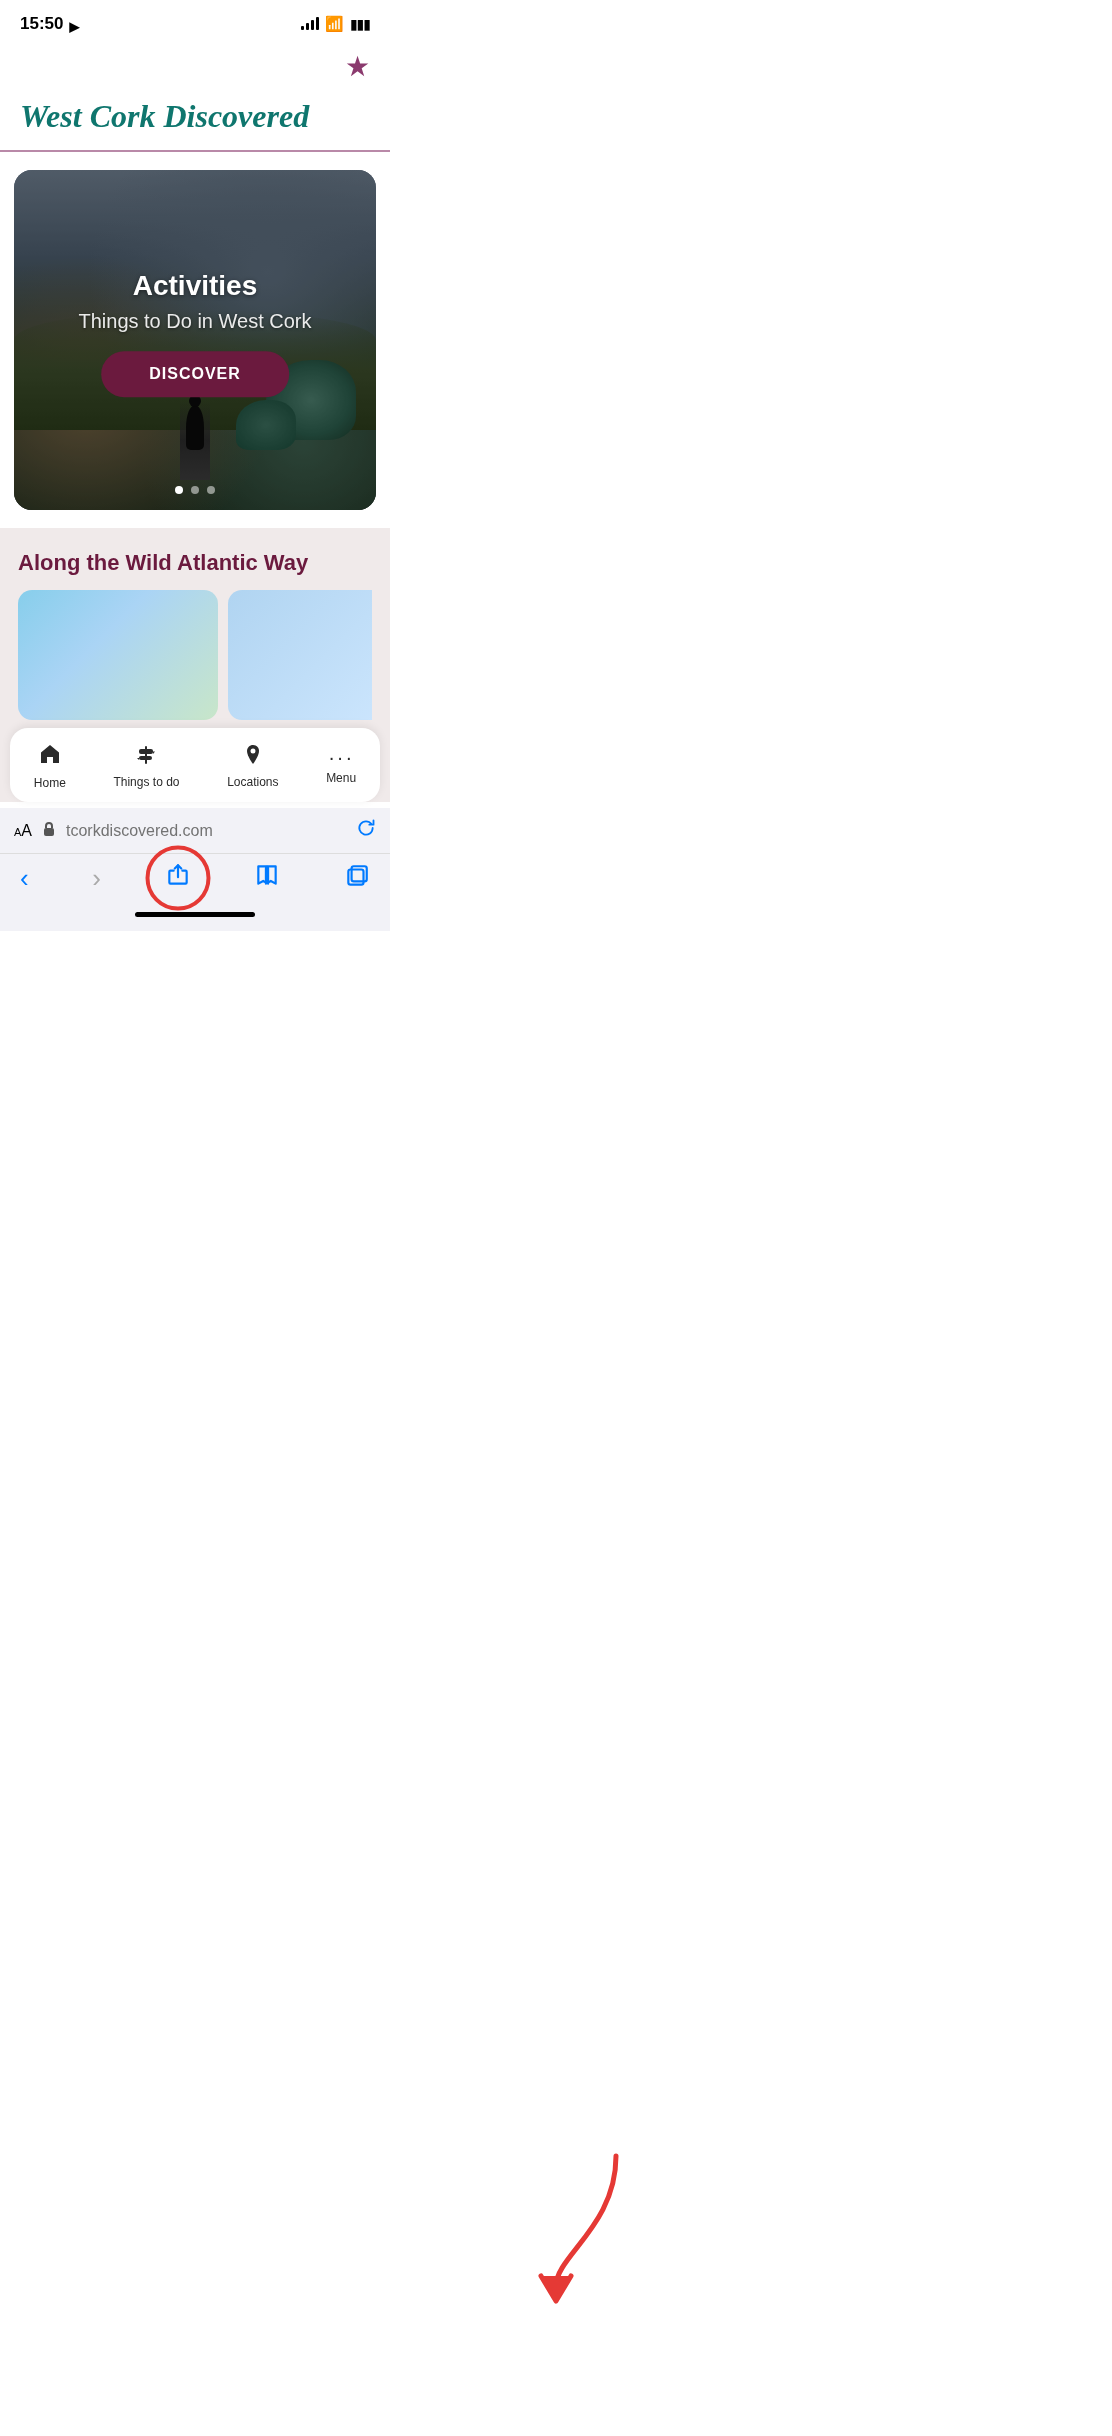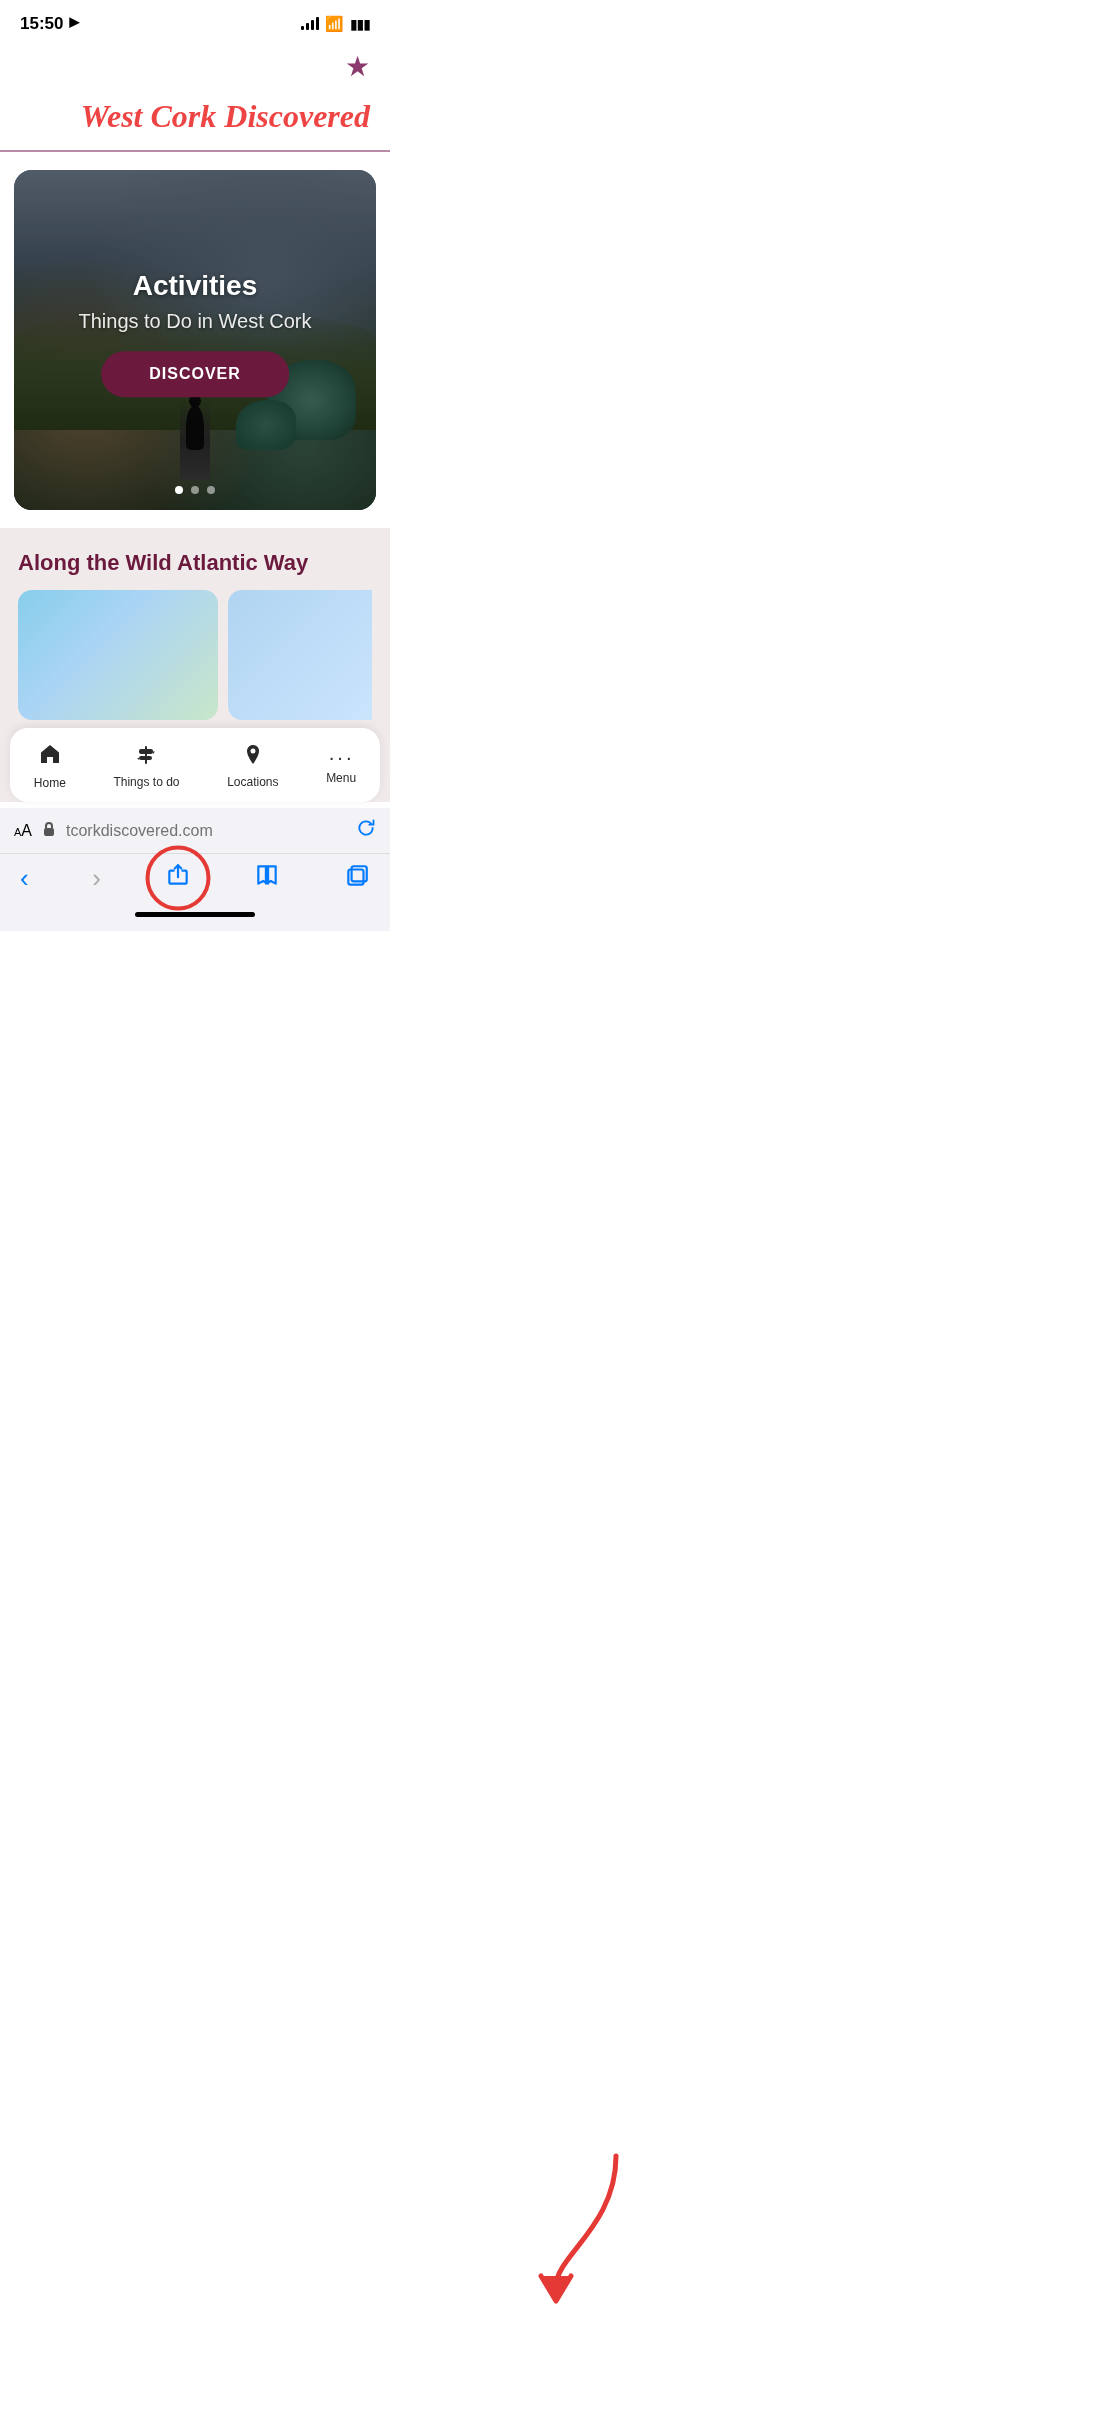--- a/index.html
+++ b/index.html
@@ -20,21 +20,21 @@
       justify-content: space-between;
       align-items: center;
       padding: 14px 20px 6px 20px;
       background: #fff;
     }
     .status-time {
       font-size: 17px;
       font-weight: 600;
       color: #000;
       display: flex;
-      align-items: flex-start;
+      align-items: flex-end;
       gap: 4px;
     }
     .status-icons {
       display: flex;
       align-items: center;
       gap: 6px;
     }
     .signal-bars {
       display: flex;
       align-items: flex-end;
@@ -53,27 +53,27 @@
       display: flex;
       justify-content: flex-end;
       align-items: center;
     }
     .star-icon {
       font-size: 28px;
       color: #8b3a6e;
     }
 
     .app-title {
-      text-align: right;
+      text-align: left;
       padding: 5px 20px 15px;
       font-family: Georgia, 'Times New Roman', serif;
       font-style: italic;
       font-size: 32px;
       font-weight: bold;
-      color: #ef4444;
+      color: #0f766e;
     }
 
     .divider-line {
       height: 2px;
       background: #8b3a6e;
       margin: 0 0 0 0;
       opacity: 0.6;
     }
 
     

